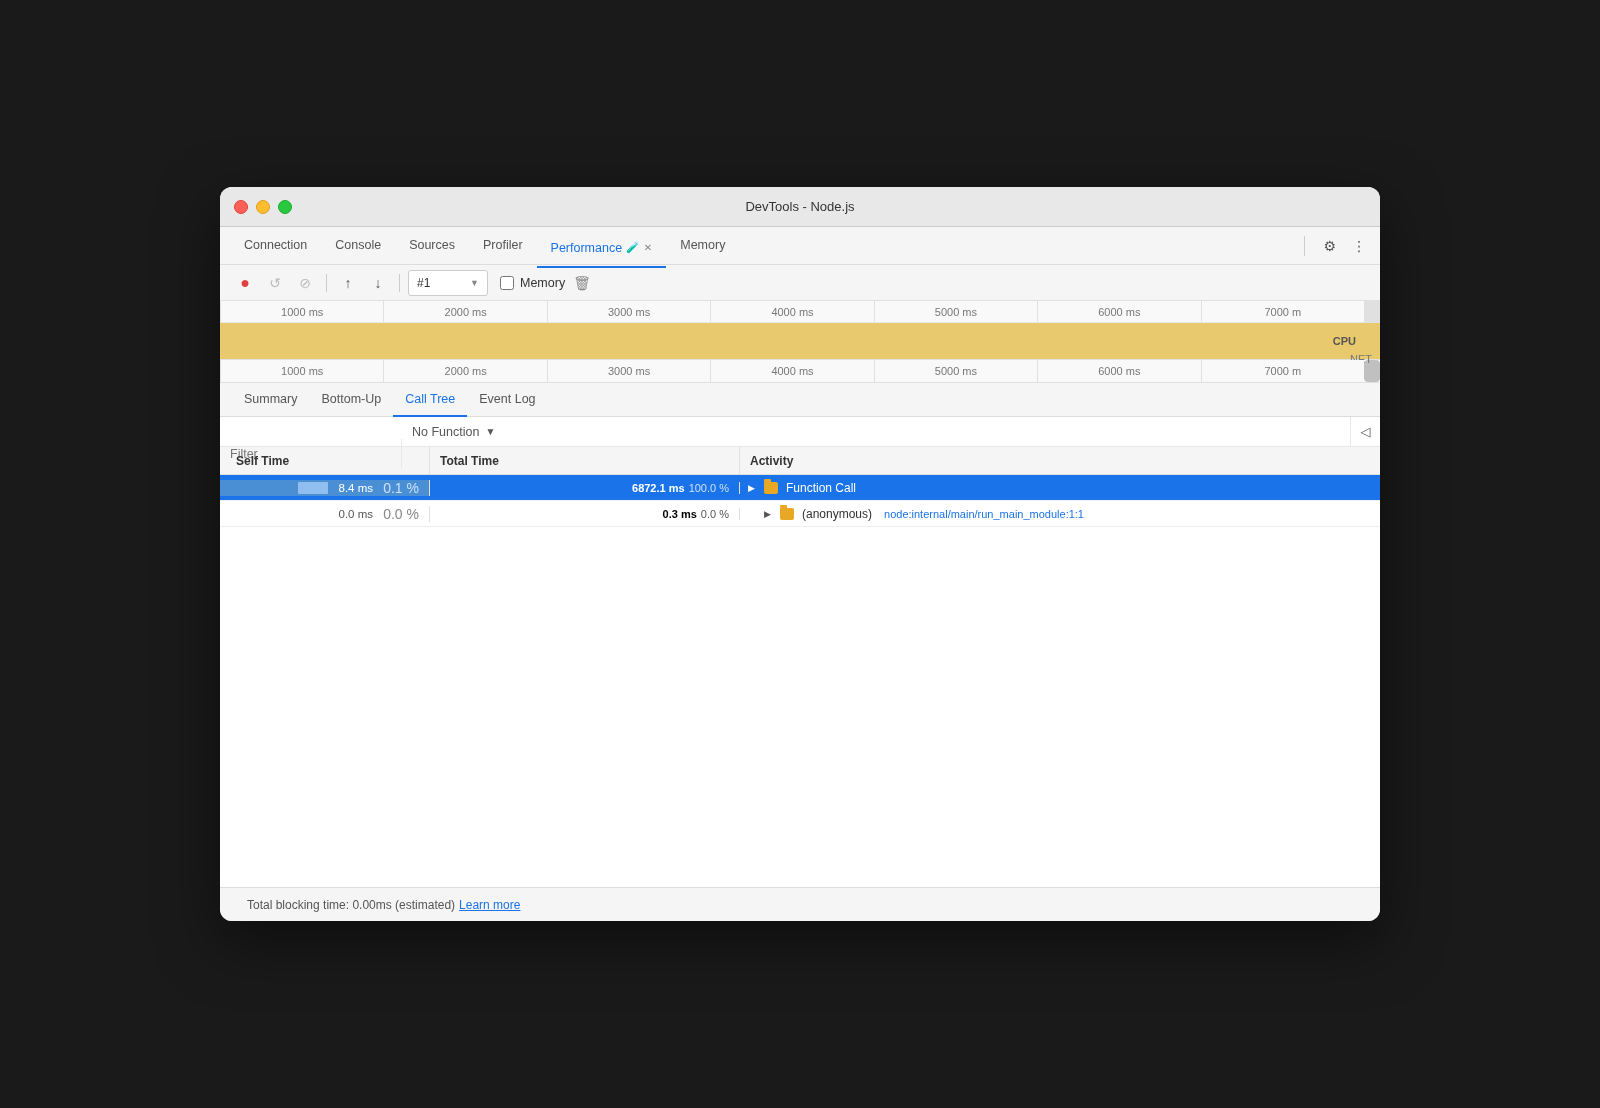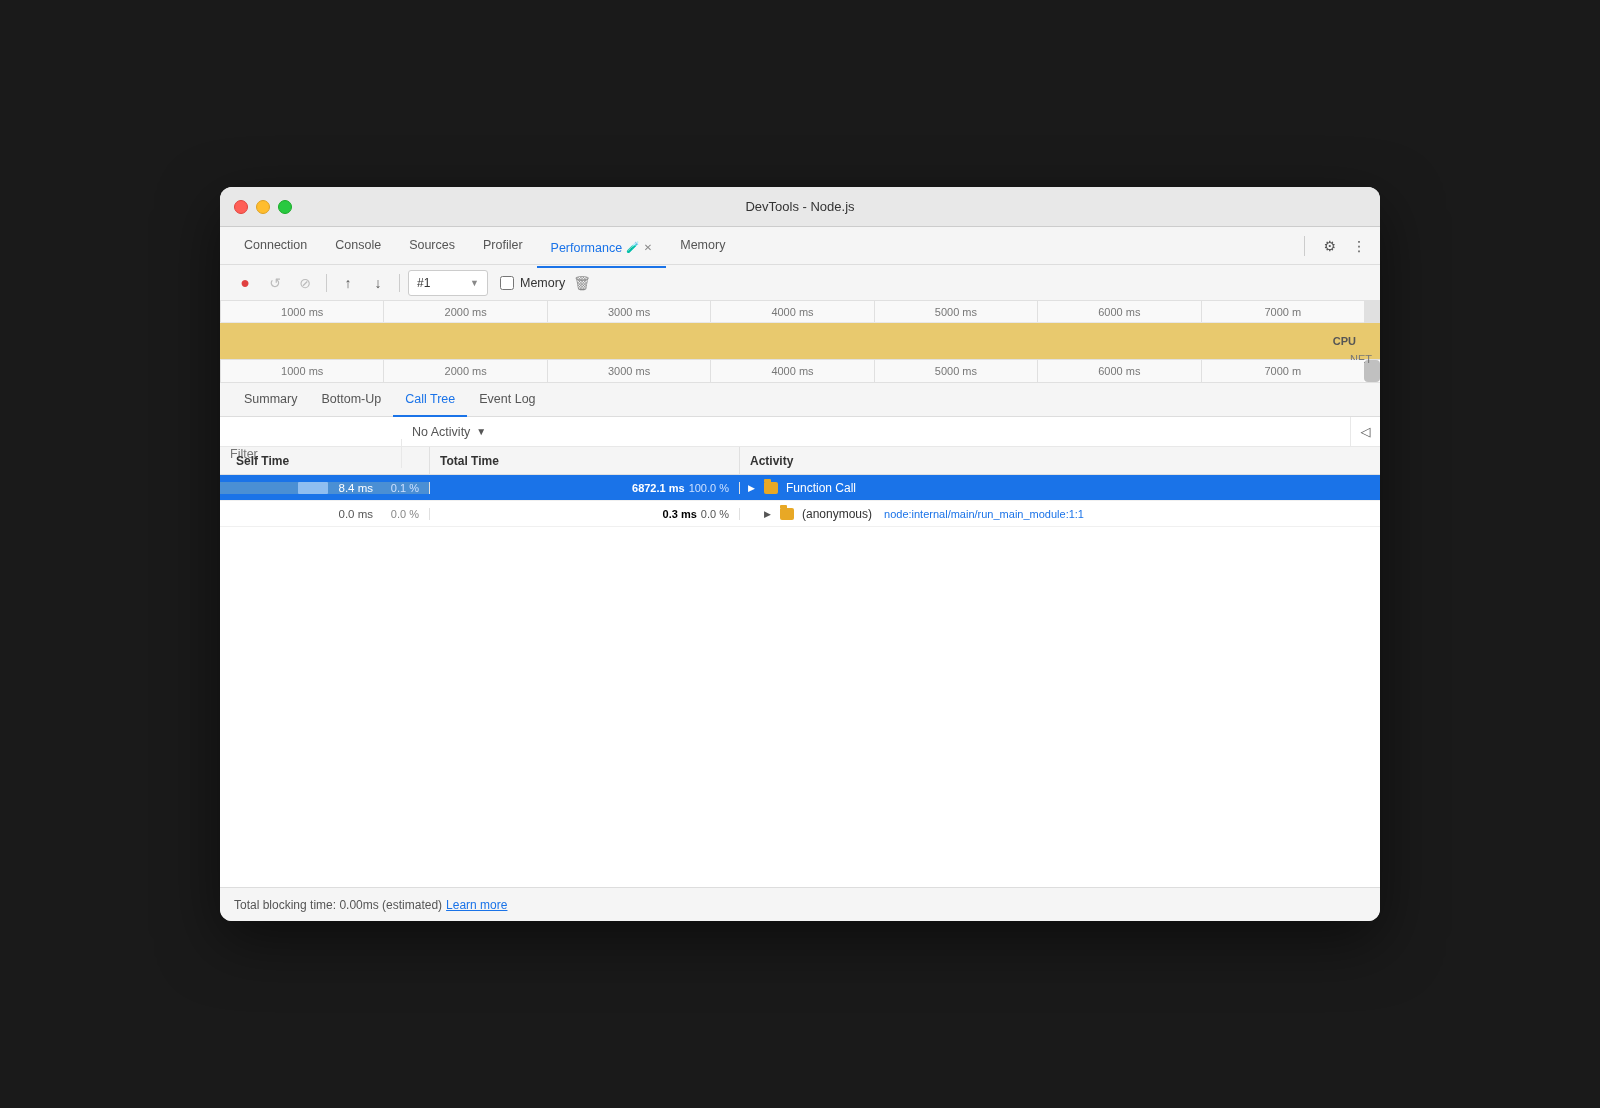--- a/index.html
+++ b/index.html
@@ -400,21 +400,21 @@
       border-radius: 1px 1px 0 0;
     }
     .self-time-bar {
       height: 12px;
       background: #4a90d9;
       border-radius: 1px;
       margin-right: 4px;
     }
     .table-row.selected .self-time-bar { background: #90bef0; }
     .pct-badge {
-      font-size: 11px;
+      font-size: 14px;
       color: #888;
       min-width: 40px;
       text-align: right;
     }
     .table-row.selected .pct-badge { color: #cce0ff; }
     .total-ms {
       font-size: 11px;
       font-weight: 600;
       margin-left: 40px;
     }
@@ -424,21 +424,21 @@
     }
     .table-row.selected .total-pct { color: #cce0ff; }
     .activity-link {
       color: #1a73e8;
       text-decoration: none;
       font-size: 11px;
     }
     .status-bar {
       background: #f5f5f5;
       border-top: 1px solid #ddd;
-      padding: 0 14px;
+      padding: 0 27px;
       height: 34px;
       display: flex;
       align-items: center;
       font-size: 12px;
       color: #555;
       gap: 4px;
     }
     .status-link {
       color: #1a73e8;
       text-decoration: underline;
@@ -568,21 +568,21 @@
     <div class="bottom-tab">
       <span>Event Log</span>
     </div>
   </div>
 
   <div class="table-container">
 
     <div class="filter-row">
       <input class="filter-input" type="text" placeholder="Filter" style="">
       <div class="grouping-select">
-        <span>No Activity</span>
+        <span>No Function</span>
         <span class="grouping-chevron">▼</span>
       </div>
       <div class="panel-toggle">◁</div>
     </div>
 
     <div class="table-header">
       <div class="col-self-time">
         <span>Self Time</span>
       </div>
       <div class="col-total-time">

